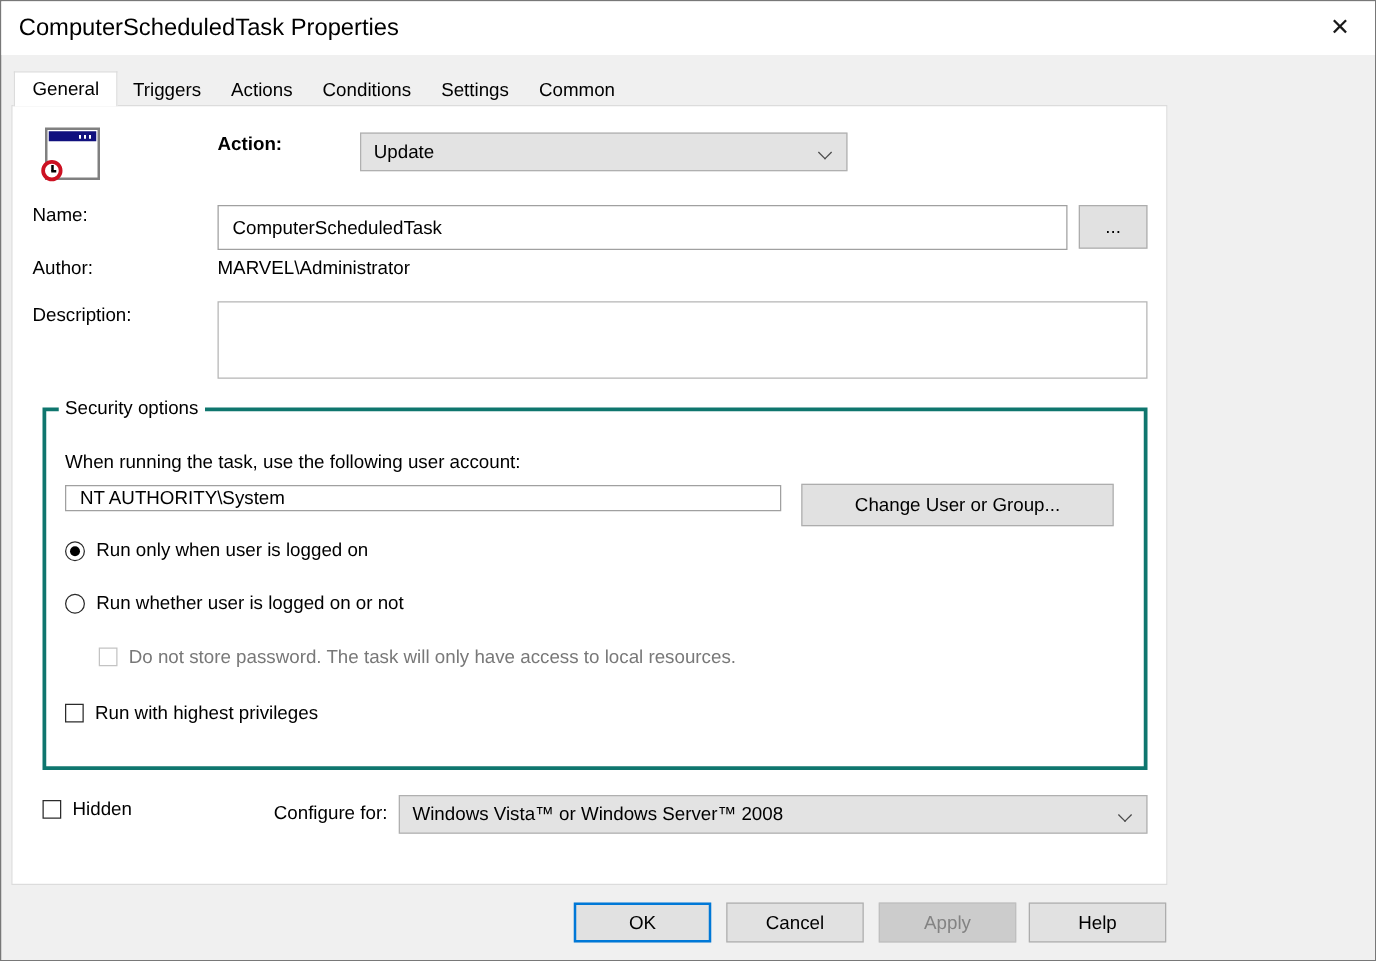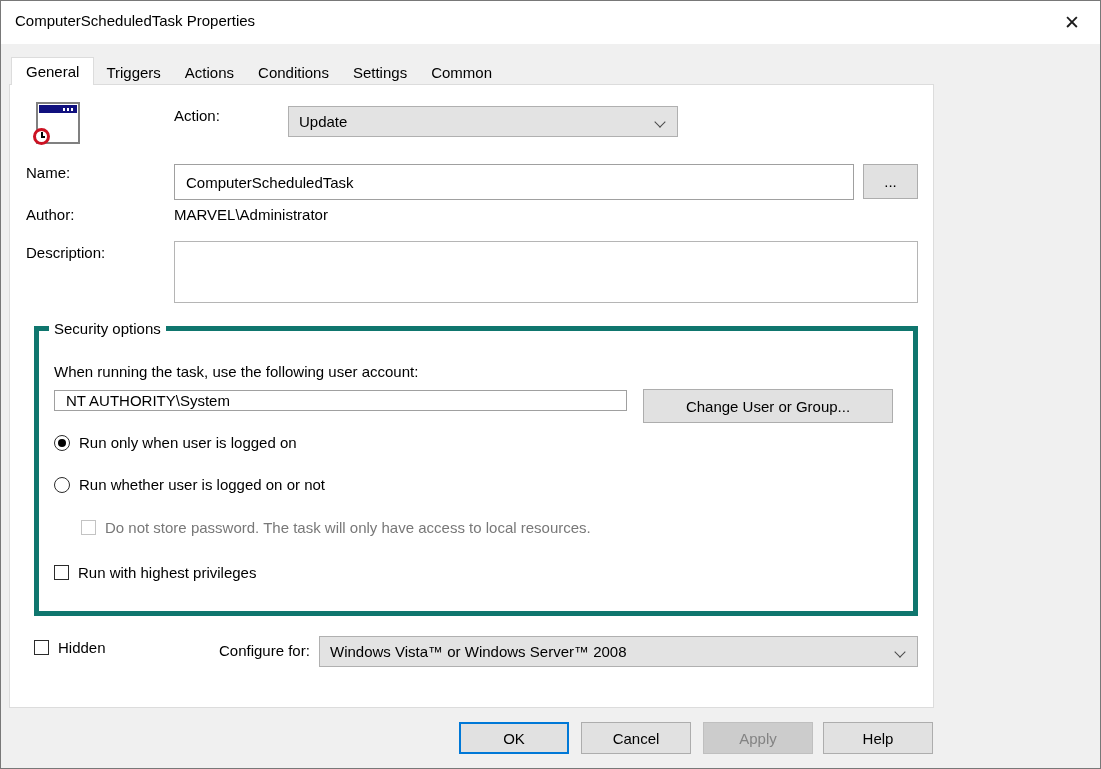--- a/index.html
+++ b/index.html
@@ -5,21 +5,21 @@
   * { margin:0; padding:0; box-sizing:border-box; }
   html,body { width:1101px; height:769px; background:#c8c8c8; font-family:"Liberation Sans", sans-serif; }
   .window {
     position:relative; width:1101px; height:769px;
     background:#f0f0f0; border:1px solid #787878; overflow:hidden;
     font-size:15px; color:#000;
   }
   .titlebar {
     position:absolute; left:0; top:0; width:100%; height:43px; background:#ffffff;
   }
-  .title-text { position:absolute; left:14px; top:11px; font-size:15px; color:#000; }
+  .title-text { position:absolute; left:14px; top:11px; font-size:19px; color:#000; }
   .close-btn {
     position:absolute; right:10px; top:4px; width:36px; height:34px;
     display:flex; align-items:center; justify-content:center;
     font-size:19px; font-weight:300; color:#1a1a1a; cursor:default;
   }
   
   .tabstrip { position:absolute; left:10px; top:55px; height:28px; display:flex; align-items:flex-end; z-index:3; }
   .tab {
     height:24px; padding:0 12px; display:flex; align-items:center; justify-content:center;
     color:#000; background:transparent;
@@ -63,21 +63,21 @@
     position:absolute; background:#ffffff; border:1px solid #a0a0a0;
     display:flex; align-items:center; padding:0 11px;
   }
   .textarea { position:absolute; background:#ffffff; border:1px solid #b5b5b5; }
   .btn {
     position:absolute; background:#e1e1e1; border:1px solid #adadad;
     display:flex; align-items:center; justify-content:center; font-size:15px; color:#000;
   }
   .btn.default-focus { border:2px solid #0078d7; }
   .btn.disabled { background:#cccccc; border-color:#bfbfbf; color:#838383; }
-  .groupbox { position:absolute; left:24px; top:241px; width:884px; height:290px; border:5px solid #0f766e; }
+  .groupbox { position:absolute; left:24px; top:241px; width:884px; height:290px; border:3px solid #0f766e; }
   .groupbox-legend {
     position:absolute; left:10px; top:-11px; background:#ffffff; padding:0 5px; font-size:15px;
   }
   .radio-row, .check-row { position:absolute; display:flex; align-items:center; gap:9px; }
   .radio-outer {
     width:16px; height:16px; border-radius:50%; border:1px solid #2b2b2b; background:#fff;
     display:flex; align-items:center; justify-content:center; flex:0 0 auto;
   }
   .radio-dot { width:8px; height:8px; border-radius:50%; background:#000; }
   .checkbox { width:15px; height:15px; border:1px solid #2b2b2b; background:#fff; flex:0 0 auto; }
@@ -124,21 +124,21 @@
         <div class="ti-titlebar">
           <div class="ti-dots"></div>
         </div>
       </div>
       <div class="ti-clock">
         <div class="ti-hand-m"></div>
         <div class="ti-hand-h"></div>
       </div>
     </div>
 
-    <div class="lbl" style="left:164px; top:22px;">Action:</div>
+    <div class="lbl" style="left:164px; top:22px;font-weight:bold;">Action:</div>
     <div class="combo" style="left:278px; top:21px; width:390px;">
       <span>Update</span>
       <span class="chevron"></span>
     </div>
 
     <div class="lbl" style="left:16px; top:79px;">Name:</div>
     <div class="textinput" style="left:164px; top:79px; width:680px; height:36px;">
       <span>ComputerScheduledTask</span>
     </div>
     <div class="btn" style="left:853px; top:79px; width:55px; height:35px;">

